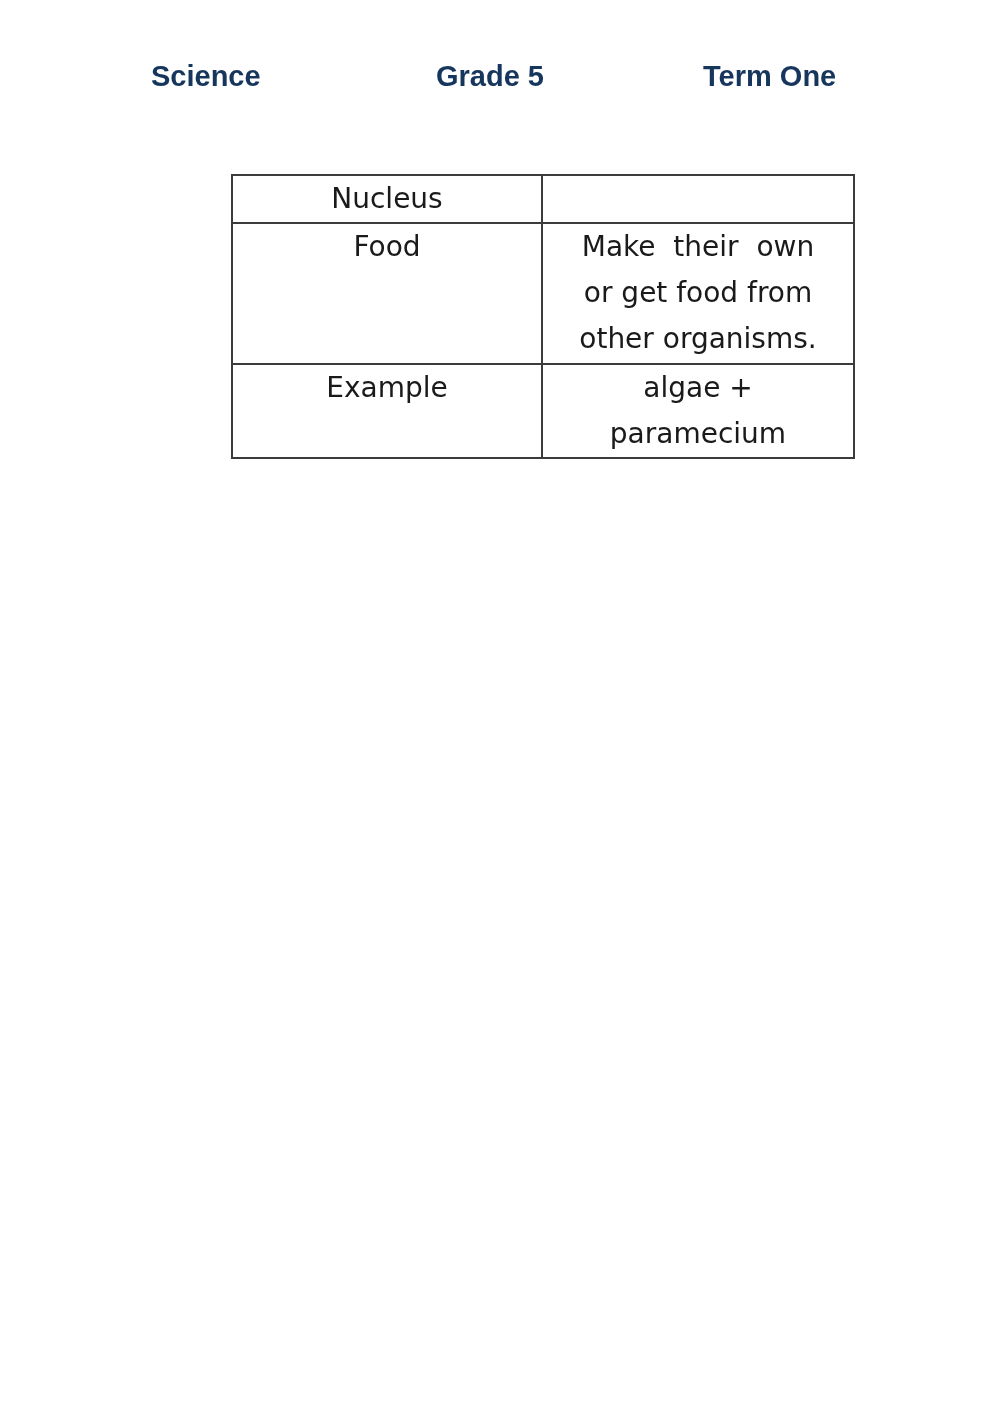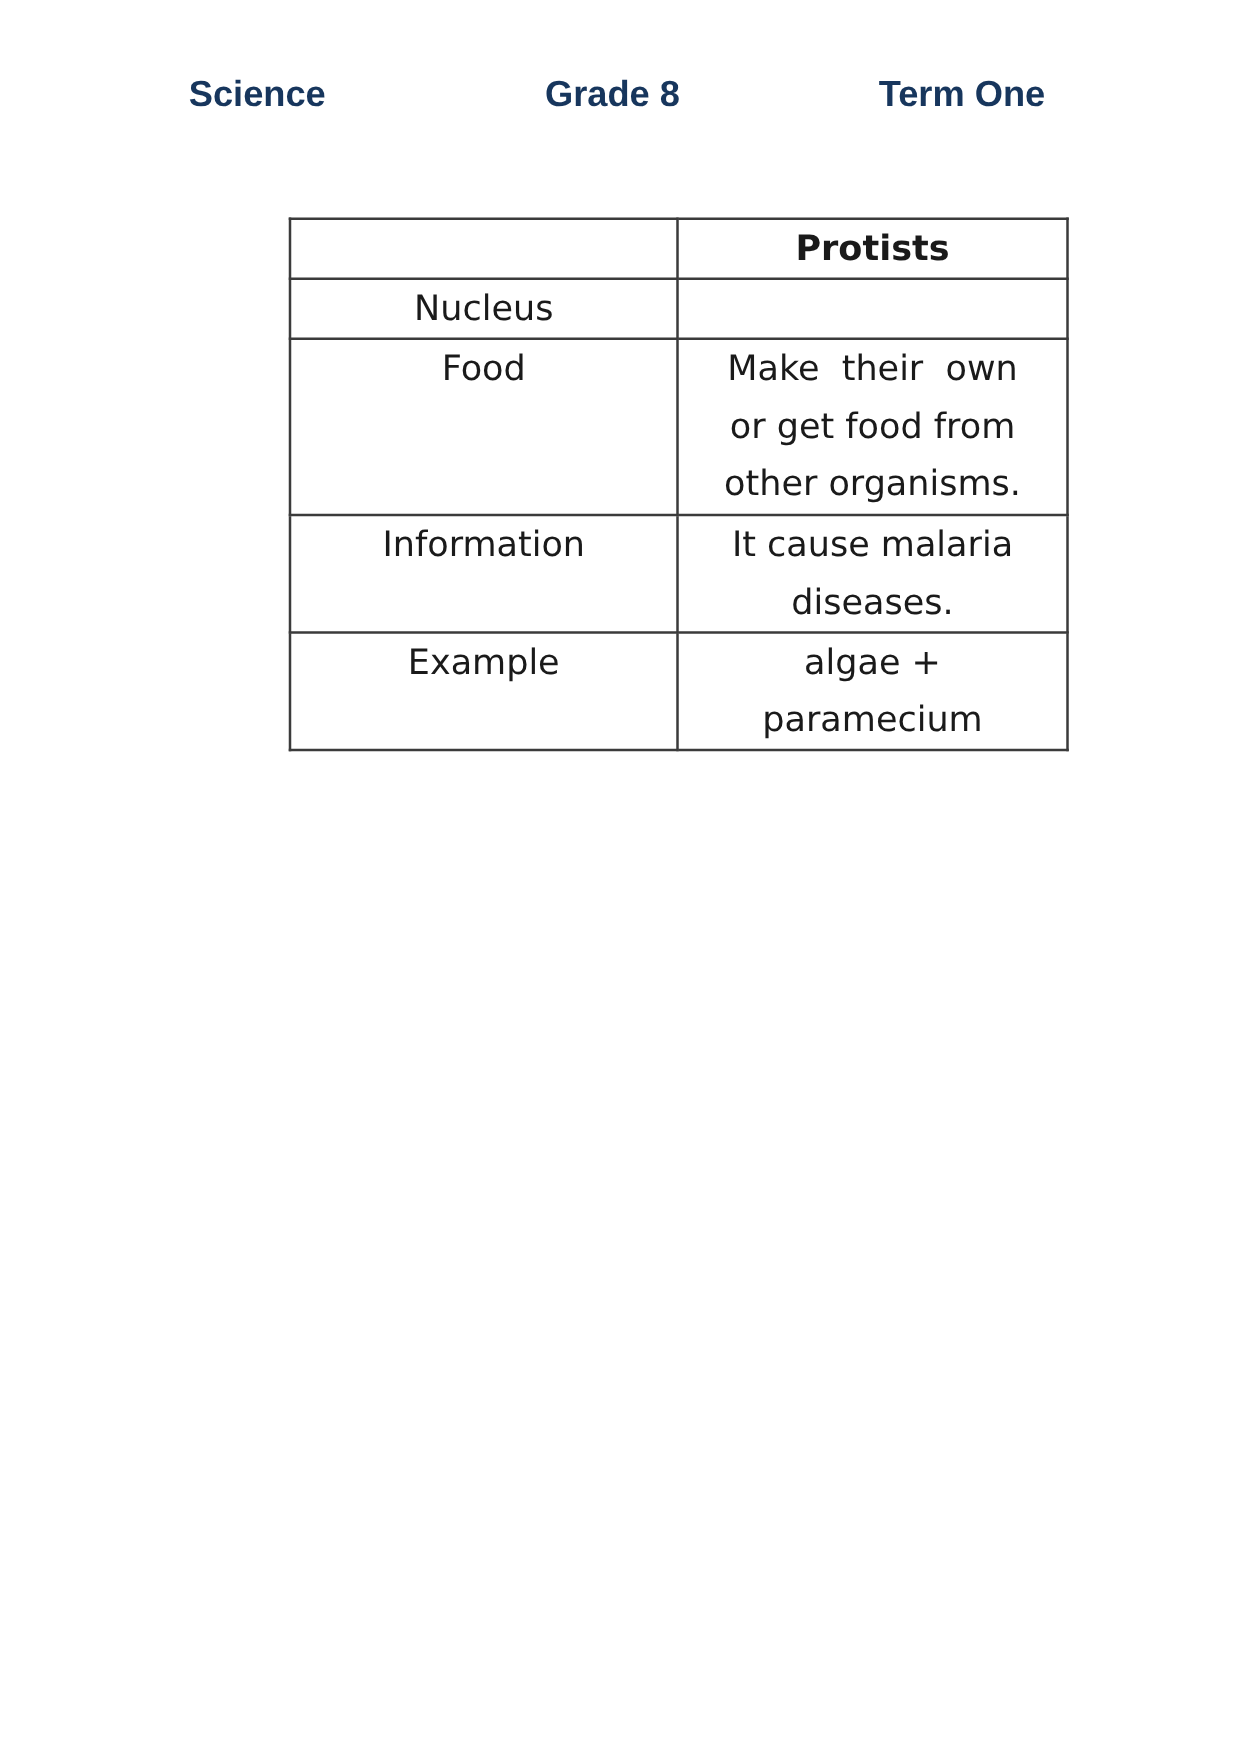--- a/index.html
+++ b/index.html
@@ -88,44 +88,35 @@
     text-underline-offset: 6px;
   }
 </style>
 </head>
 <body>
 
 <div class="page">
 
   <div class="doc-header">
     <span class="hdr hdr-subject">Science</span>
-    <span class="hdr hdr-grade">Grade 8</span>
+    <span class="hdr hdr-grade">Grade 5</span>
     <span class="hdr hdr-term">Term One</span>
   </div>
 
   <table class="protists-table">
     <tbody>
-      <tr class="r1">
-        <td class="col1"></td>
-        <td class="col2 protists-head">Protists</td>
-      </tr>
       <tr class="r3">
         <td class="col1 label">Nucleus</td>
         <td class="col2 value"></td>
       </tr>
       <tr class="r4">
         <td class="col1 label">Food</td>
         <td class="col2 value">Make  their  own
 or get food from
 other organisms.</td>
-      </tr>
-      <tr class="r5">
-        <td class="col1 label">Information</td>
-        <td class="col2 value">It cause malaria
-diseases.</td>
       </tr>
       <tr class="r6">
         <td class="col1 label">Example</td>
         <td class="col2 value">algae +
 paramecium</td>
       </tr>
     </tbody>
   </table>
 
 

